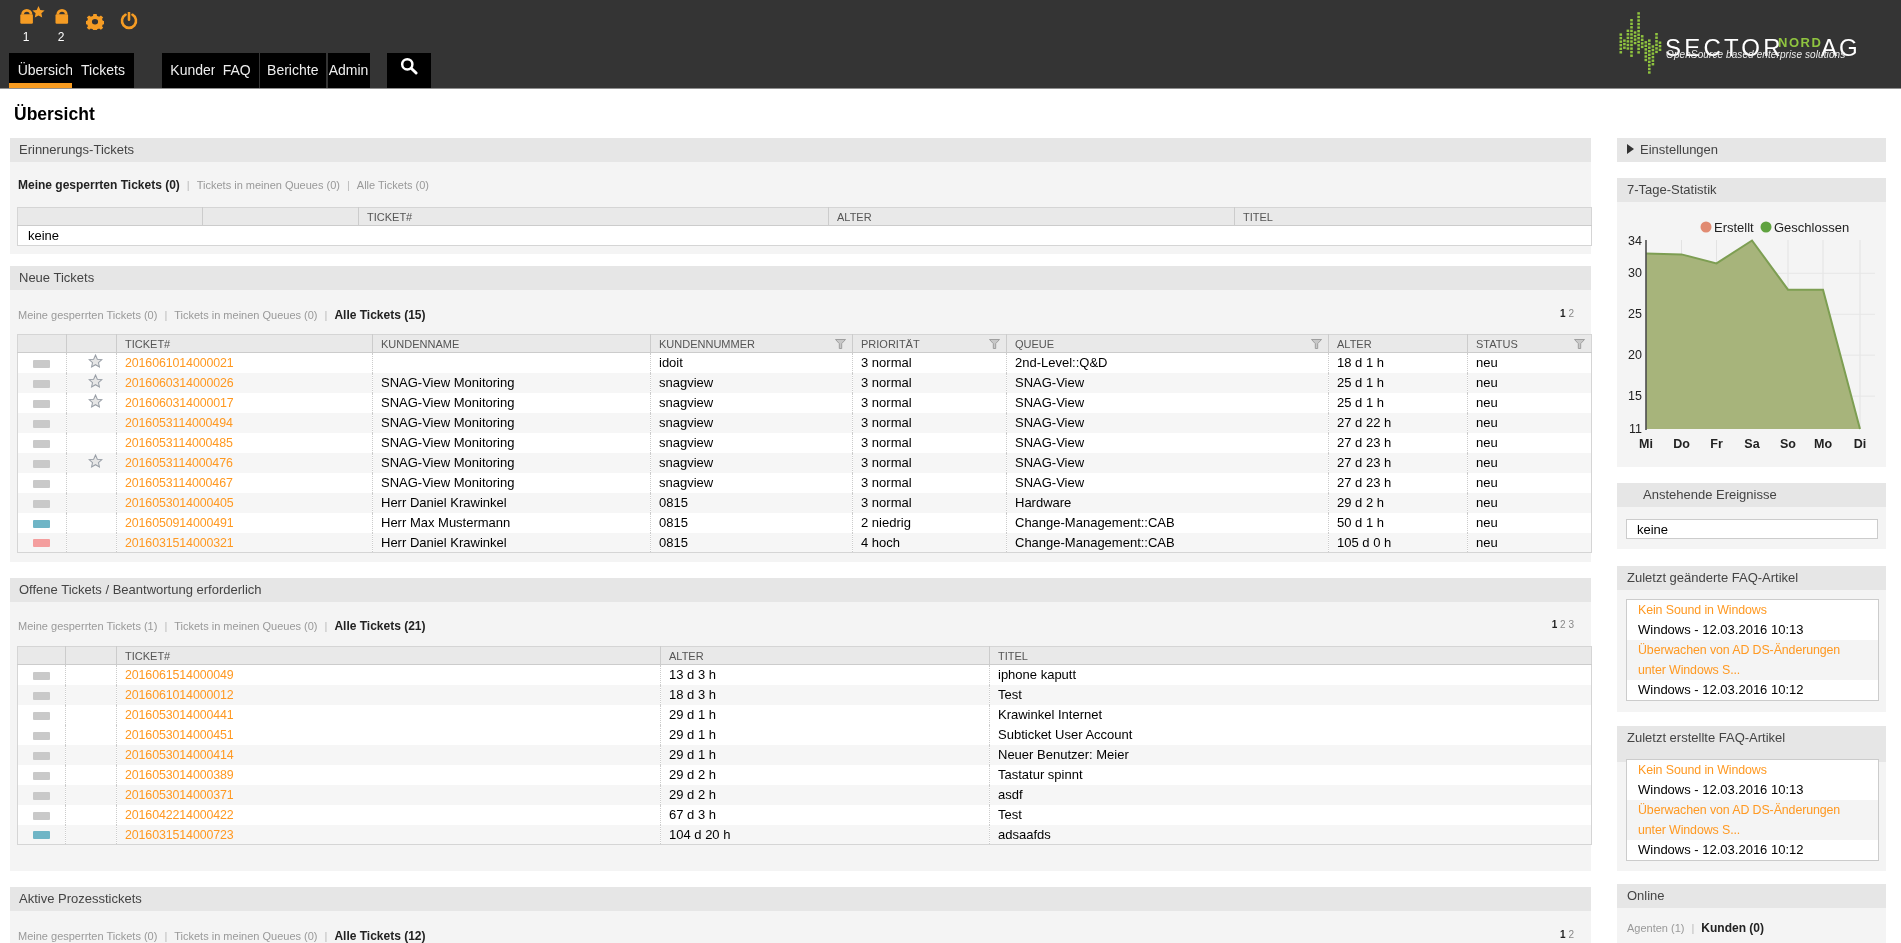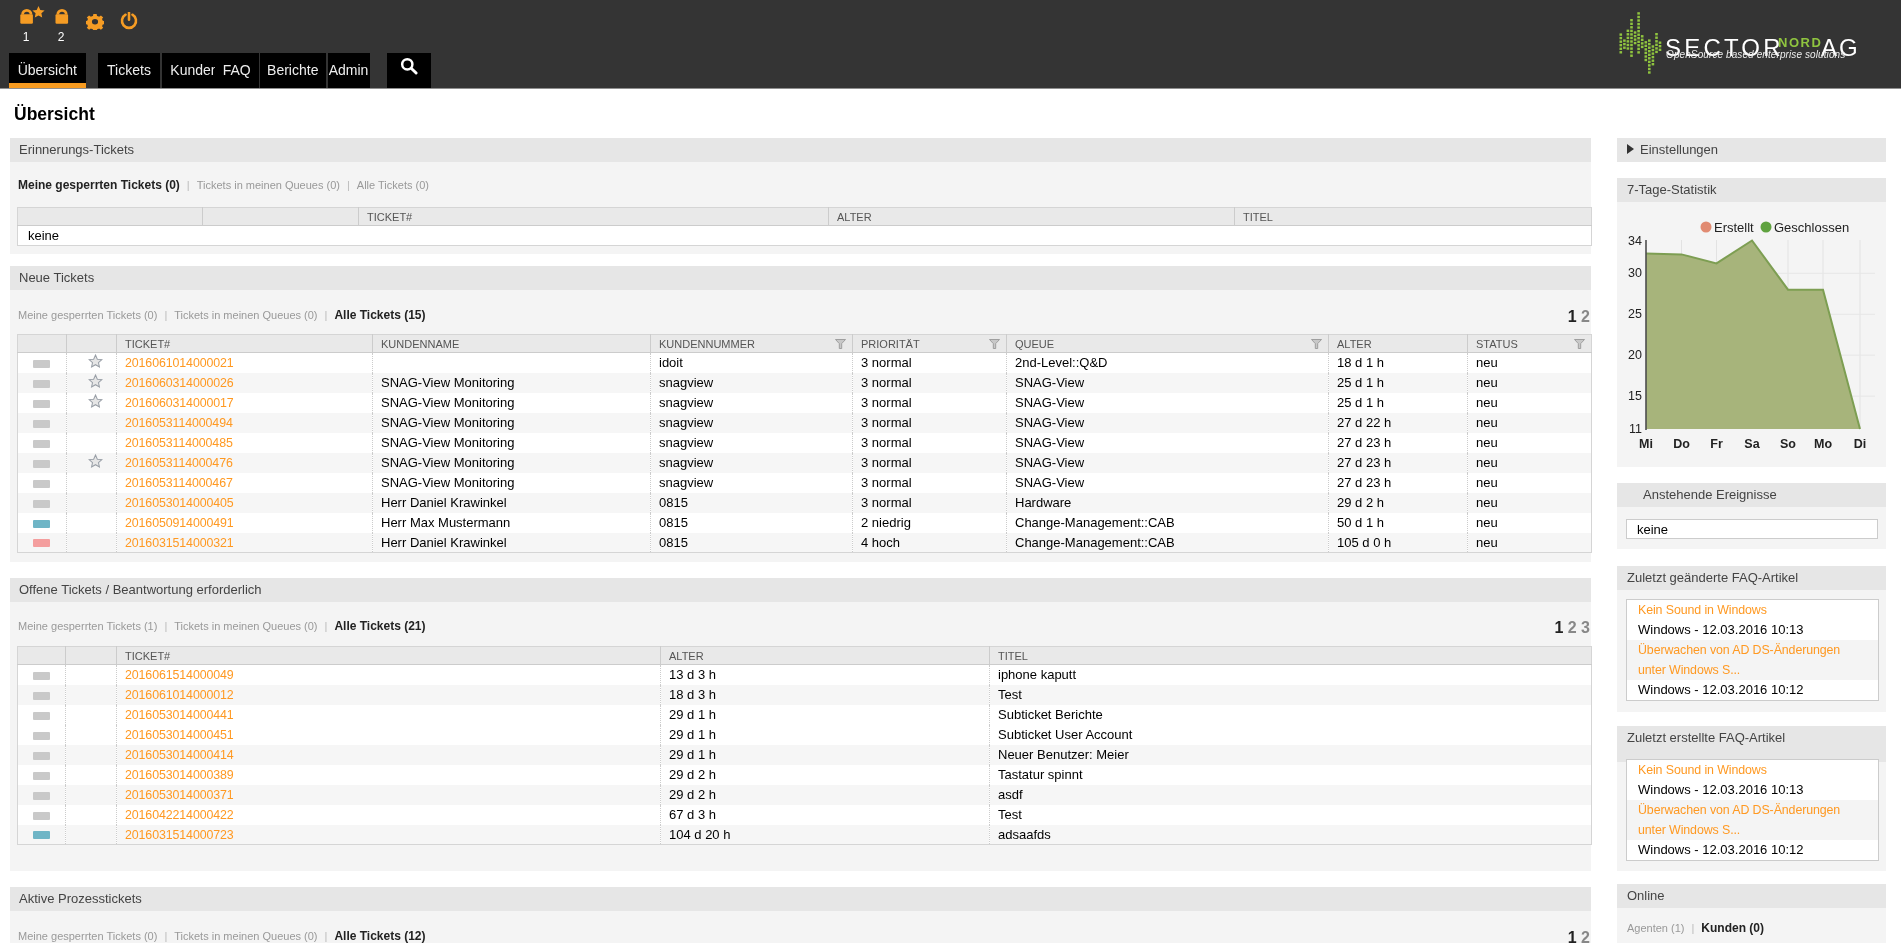--- a/index.html
+++ b/index.html
@@ -12,21 +12,21 @@
 .lg-nord { position:absolute; left:161px; top:30px; color:#8fc43f; font-size:13px; font-weight:bold; letter-spacing:1.5px; }
 .lg-ag { position:absolute; left:204px; top:29px; color:#fff; font-size:24px; letter-spacing:2px; }
 .lg-sub { position:absolute; left:49px; top:44px; color:#ededed; font-size:10px; letter-spacing:0.1px;font-style:italic; }
 h1 { position:absolute; left:14px; top:104px; font-size:17.5px; color:#000; }
 .wg { position:absolute; background:#f4f4f4; }
 .wg-h { background:#e6e6e6; color:#444; font-size:13px; }
 .tabs { position:absolute; font-size:11px; color:#999; white-space:nowrap; }
 .tab-b { color:#222; font-weight:bold; font-size:12px; }
 .tab-g { color:#999; }
 .sep { color:#bbb; margin:0 7px; }
-.pag { position:absolute; right:1px; font-size:16px; color:#888;font-weight:bold; }
+.pag { position:absolute; right:17px; font-size:10px; color:#888; }
 .pag b { color:#222; }
 .dt { position:absolute; border-collapse:collapse; table-layout:fixed; background:#fff; border:1px solid #d5d5d5; }
 .dt th { background:#e9e9e9; font-weight:normal; font-size:11px; color:#555; text-align:left; padding:0 0 0 8px; border-right:1px solid #ccc; border-bottom:1px solid #ccc; position:relative; overflow:hidden; white-space:nowrap; }
 .dt th:last-child { border-right:none; }
 .dt td { font-size:13px; padding:0 0 0 8px; border-right:1px dotted #ccc; overflow:hidden; white-space:nowrap; vertical-align:middle; }
 .dt td:last-child { border-right:none; }
 .dt tr.odd td { background:#fff; }
 .dt tr.even td { background:#f6f6f6; }
 .lnk { color:#ff9922; font-size:12.4px; letter-spacing:-0.1px; }
 .pbar { display:inline-block; width:17px; height:8px; border-radius:1px; margin-left:7px; vertical-align:middle; }
@@ -55,21 +55,21 @@
 <path fill="#f59c24" d="M8.2 0 h3.6 l0.5 2.5 a7.6 7.6 0 0 1 2.2 0.9 l2.1-1.4 2.5 2.5-1.4 2.1 a7.6 7.6 0 0 1 0.9 2.2 l2.5 0.5 v3.6 l-2.5 0.5 a7.6 7.6 0 0 1-0.9 2.2 l1.4 2.1-2.5 2.5-2.1-1.4 a7.6 7.6 0 0 1-2.2 0.9 l-0.5 2.5 h-3.6 l-0.5-2.5 a7.6 7.6 0 0 1-2.2-0.9 l-2.1 1.4-2.5-2.5 1.4-2.1 a7.6 7.6 0 0 1-0.9-2.2 l-2.5-0.5 v-3.6 l2.5-0.5 a7.6 7.6 0 0 1 0.9-2.2 l-1.4-2.1 2.5-2.5 2.1 1.4 a7.6 7.6 0 0 1 2.2-0.9 Z"></path>
 <circle cx="10" cy="10" r="3.4" fill="#333"></circle>
 </svg>
     <svg style="position:absolute;left:120px;top:12px" width="18" height="18" viewBox="0 0 21 21">
 <path d="M6.5 3.2 a8.2 8.2 0 1 0 8 0" fill="none" stroke="#f59c24" stroke-width="3" stroke-linecap="round"></path>
 <line x1="10.5" y1="0.5" x2="10.5" y2="9" stroke="#f59c24" stroke-width="3" stroke-linecap="round"></line>
 </svg>
 <div class="nlabel" style="left:16px">1</div>
 <div class="nlabel" style="left:51px">2</div>
 <div class="nav-b" style="left:9px;width:76.5px">Übersicht<div class="nav-u"></div></div>
-    <div class="nav-b" style="left:98px;width:62px">Tickets</div>
+    <div class="nav-b" style="left:72px;width:62px">Tickets</div>
     <div class="nav-b" style="left:162px;width:65px">Kunden</div>
     <div class="nav-b" style="left:215px;width:43.5px">FAQ</div>
     <div class="nav-b" style="left:259.5px;width:66.5px">Berichte</div>
     <div class="nav-b" style="left:327.5px;width:42px">Admin</div>
     <div class="nav-b" style="left:386.5px;width:44.5px"><svg width="18" height="18" viewBox="0 0 19 19" style="margin-top:2px">
         <circle cx="7.7" cy="7.7" r="5.4" fill="none" stroke="#fff" stroke-width="2.6"></circle>
         <line x1="11.8" y1="11.8" x2="17" y2="17" stroke="#fff" stroke-width="3" stroke-linecap="round"></line>
       </svg></div>
 <div class="logo">
 <svg style="position:absolute;left:0;top:0" width="46" height="75" viewBox="0 0 46 75">
@@ -378,21 +378,21 @@
           <td></td>
           <td><span class="lnk">2016061014000012</span></td>
           <td>18 d 3 h</td>
           <td>Test</td>
         </tr>
         <tr class="odd" style="height:20px">
           <td><span class="pbar" style="background:#c9c9c9"></span></td>
           <td></td>
           <td><span class="lnk">2016053014000441</span></td>
           <td>29 d 1 h</td>
-          <td>Subticket Berichte</td>
+          <td>Krawinkel Internet</td>
         </tr>
         <tr class="odd" style="height:20px">
           <td><span class="pbar" style="background:#c9c9c9"></span></td>
           <td></td>
           <td><span class="lnk">2016053014000451</span></td>
           <td>29 d 1 h</td>
           <td>Subticket User Account</td>
         </tr>
         <tr class="even" style="height:20px">
           <td><span class="pbar" style="background:#c9c9c9"></span></td>

